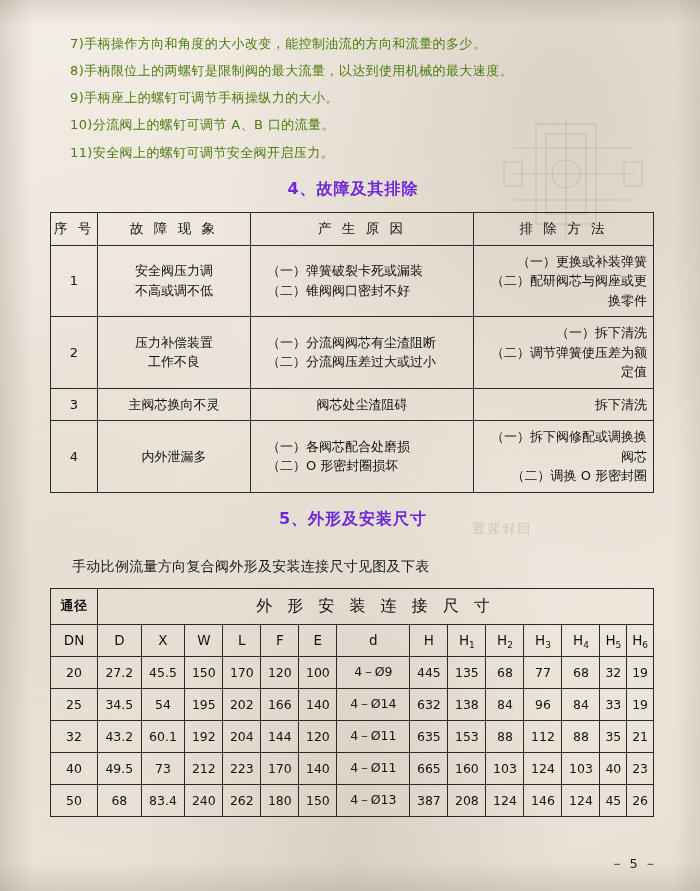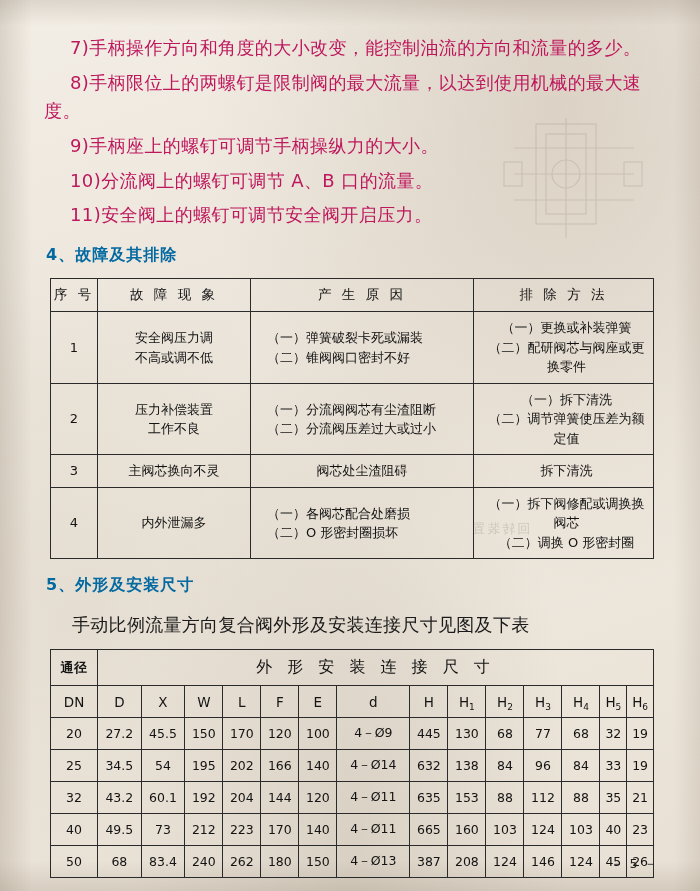--- a/index.html
+++ b/index.html
@@ -60,40 +60,41 @@
     transform: scaleX(-1);
     font-family: "DejaVu Sans", sans-serif;
   }
   .content {
     position: absolute;
     inset: 0;
     padding: 34px 40px 0 44px;
     box-sizing: border-box;
   }
   .para {
-    font-size: 18px;
+    font-size: 13px;
     line-height: 1.55;
     margin: 0 0 7px 0;
     text-indent: 26px;
     letter-spacing: 0.4px;
-    color: #be185d;
+    color: #4d7c0f;
   }
   .section-title {
     font-size: 16px;
     font-weight: bold;
     margin: 16px 0 12px 2px;
     letter-spacing: 1px;
-    color: #0369a1;
+    color: #6d28d9;
+    text-align: center;
   }
   .section-title.s5 {
     margin-top: 16px;
   }
   .subnote {
-    font-size: 18px;
-    margin: 17px 0 12px 0;
+    font-size: 14px;
+    margin: 28px 0 12px 0;
     text-indent: 28px;
     letter-spacing: 0.3px;
   }
   table {
     border-collapse: collapse;
     width: calc(100% - 12px);
     margin-left: 6px;
     background: transparent;
   }
   table td, table th {
@@ -120,21 +121,21 @@
   }
   .fault-table td.phen {
     width: 140px;
   }
   .fault-table td.cause {
     width: 200px;
     text-align: left;
     padding-left: 16px;
   }
   .fault-table td.fix {
-    text-align: center;
+    text-align: right;
     padding-left: 12px;
   }
   .fault-table td.center-cause {
     text-align: center;
     padding-left: 6px;
   }
   
   .dim-table {
     font-size: 12.5px;
     margin-top: 2px;
@@ -237,21 +238,21 @@
         </td>
         <td class="fix">
           <div>（一）拆下清洗</div>
           <div>（二）调节弹簧使压差为额定值</div>
         </td>
       </tr>
       <tr>
         <td class="no">3</td>
         <td class="phen">主阀芯换向不灵</td>
         <td class="cause center-cause">阀芯处尘渣阻碍</td>
-        <td class="fix" style="text-align:center">拆下清洗</td>
+        <td class="fix" style="text-align:right">拆下清洗</td>
       </tr>
       <tr>
         <td class="no">4</td>
         <td class="phen">内外泄漏多</td>
         <td class="cause">
           <div>（一）各阀芯配合处磨损</div>
           <div>（二）O 形密封圈损坏</div>
         </td>
         <td class="fix">
           <div>（一）拆下阀修配或调换换阀芯</div>
@@ -290,21 +291,21 @@
       <tr>
         <td>20</td>
         <td>27.2</td>
         <td>45.5</td>
         <td>150</td>
         <td>170</td>
         <td>120</td>
         <td>100</td>
         <td>4－Ø9</td>
         <td>445</td>
-        <td>130</td>
+        <td>135</td>
         <td>68</td>
         <td>77</td>
         <td>68</td>
         <td>32</td>
         <td>19</td>
       </tr>
       <tr>
         <td>25</td>
         <td>34.5</td>
         <td>54</td>

